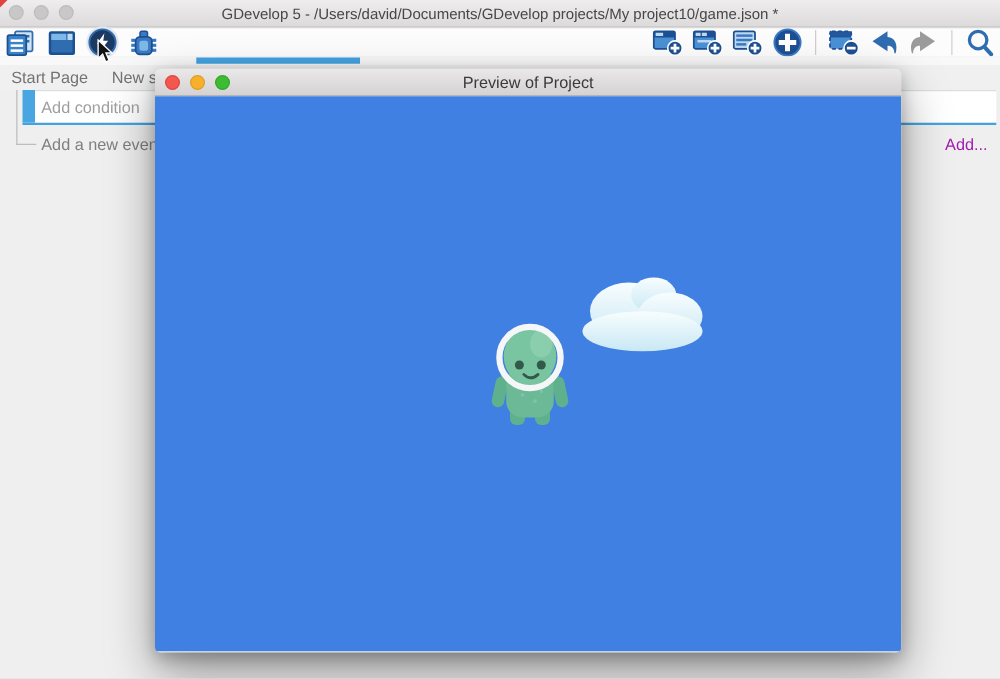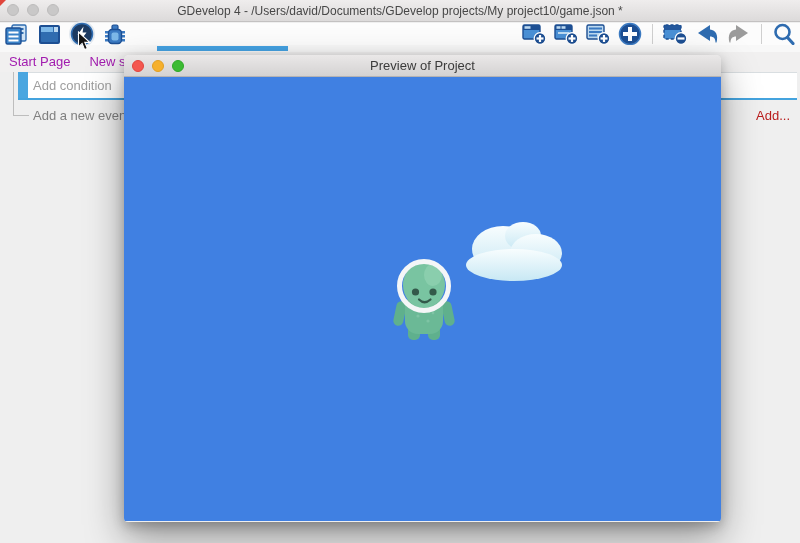--- a/index.html
+++ b/index.html
@@ -45,37 +45,37 @@
 
   
   .progress-strip { position:absolute; left:0; top:45px; width:800px; height:7px; background:#f8f8f8; }
   .progress-bar { position:absolute; left:157px; top:1px; width:131px; height:5px; background:#45a2e2; }
 
   
   .tabbar {
     position:absolute; left:0; top:52px; width:800px; height:20px;
     background:#f1f0f0; display:flex; align-items:center;
   }
-  .tab { padding:0 10px 0 9px; font-size:13px; color:#a21caf; line-height:20px; white-space:nowrap; }
+  .tab { padding:0 10px 0 9px; font-size:13px; color:#737373; line-height:20px; white-space:nowrap; }
 
   
   .events { position:absolute; left:0; top:72px; width:800px; height:471px; background:#efefef; }
   .guide-v { position:absolute; left:13px; top:0; width:1px; height:44px; background:#bdbdbd; }
   .guide-h { position:absolute; left:13px; top:43px; width:16px; height:1px; background:#bdbdbd; }
   .event-row {
     position:absolute; left:18px; top:0; right:3px; height:28px;
     display:flex; border-bottom:2px solid #44a3de;
   }
   .event-selection-bar { width:10px; background:#4aa6e0; }
   .event-content {
     flex:1; background:#fff; border-top:1px solid #d9dee1;
     font-size:13px; color:#9e9e9e; padding:5px 0 0 5px;
   }
   .add-new-event { position:absolute; left:33px; top:36px; font-size:13px; color:#7f7f7f; }
-  .add-more { position:absolute; right:10px; top:36px; font-size:13px; color:#b91c1c; }
+  .add-more { position:absolute; right:10px; top:36px; font-size:13px; color:#a21caf; }
 
   
   .preview-window {
     position:absolute; left:124px; top:55px; width:597px; height:467px;
     border-radius:5px 5px 4px 4px; overflow:hidden;
     box-shadow:0 16px 38px rgba(0,0,0,.38), 0 4px 12px rgba(0,0,0,.22);
   }
   .pw-titlebar {
     position:relative; height:22px;
     background:linear-gradient(#eae8e8,#d4d2d2);
@@ -101,21 +101,21 @@
 
 <div id="app">
 
   <div class="titlebar">
     <div class="corner-artifact"></div>
     <div class="lights">
       <div class="light inactive"></div>
       <div class="light inactive"></div>
       <div class="light inactive"></div>
     </div>
-    <div class="title">GDevelop 4 - /Users/david/Documents/GDevelop projects/My project10/game.json *</div>
+    <div class="title">GDevelop 5 - /Users/david/Documents/GDevelop projects/My project10/game.json *</div>
   </div>
 
   <div class="toolbar">
     <div class="tb-group tb-left">
       <div class="tb-btn">
         <span>
           <svg width="24" height="21" viewBox="0 0 24 21">
             <rect x="8" y="1" width="14" height="16" rx="1.5" fill="#cfe3f4" stroke="#2f6cb0" stroke-width="1.4"></rect>
             <rect x="10.5" y="4" width="9" height="2" fill="#2f6cb0"></rect>
             <rect x="10.5" y="8" width="9" height="2" fill="#2f6cb0"></rect>

